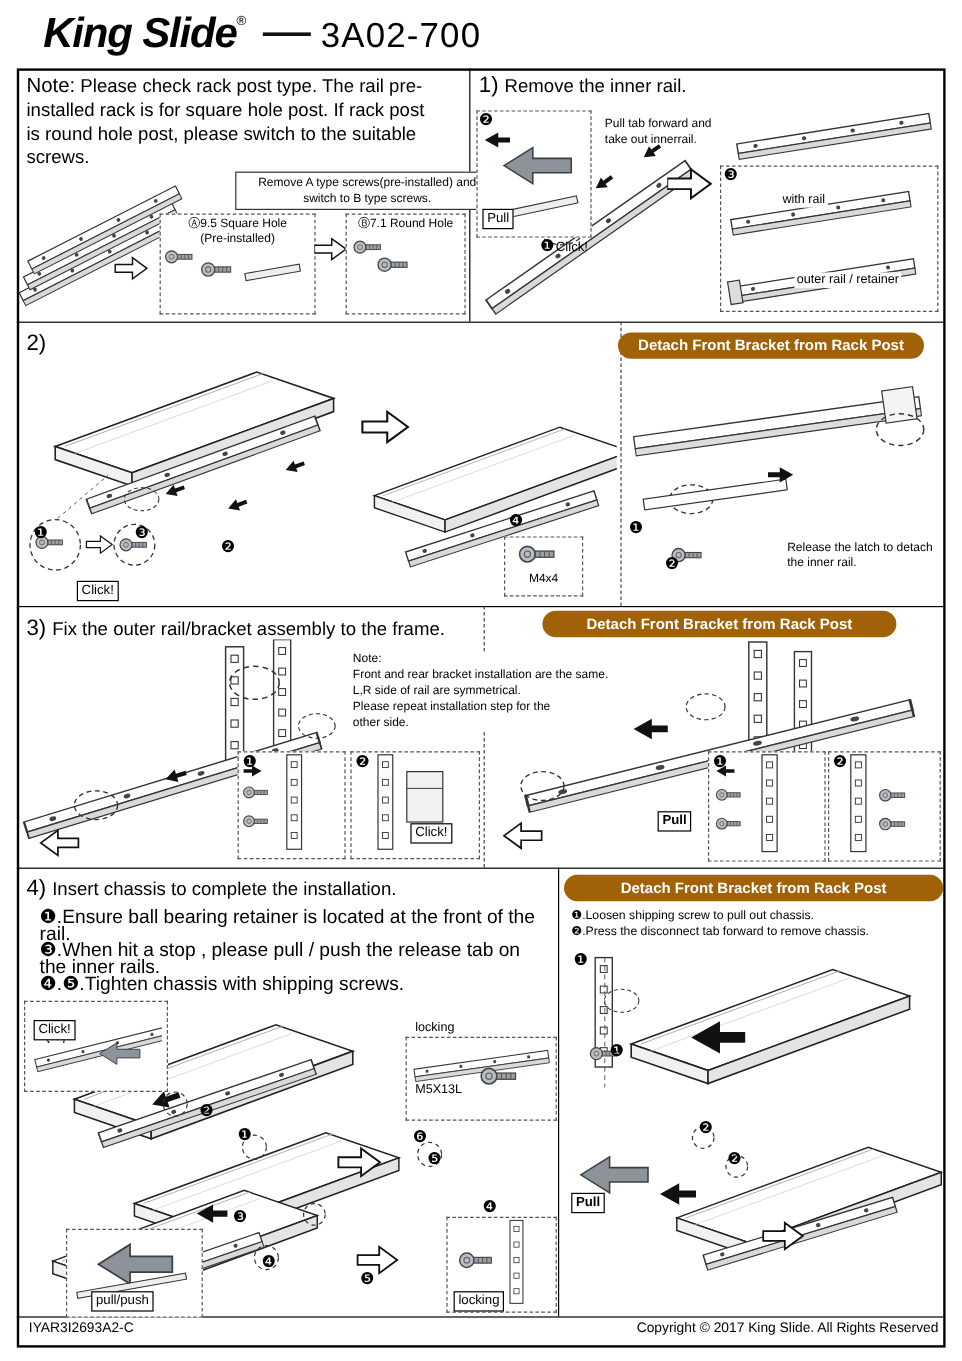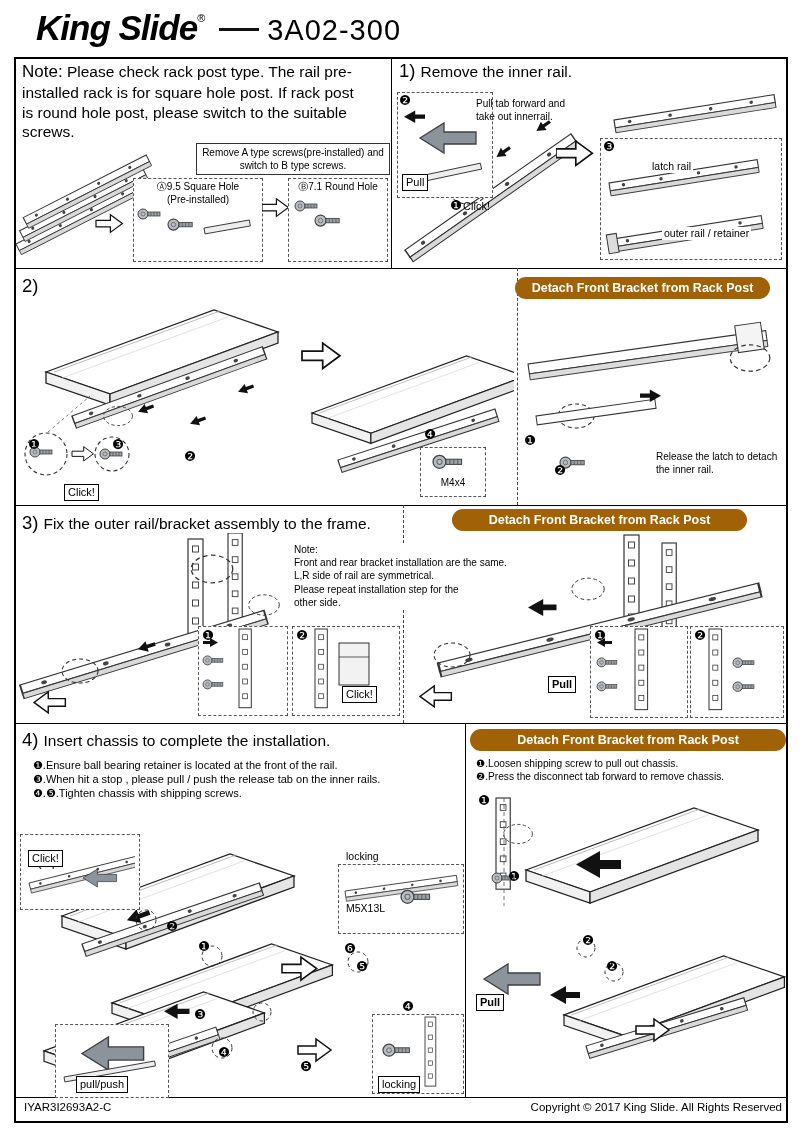--- a/index.html
+++ b/index.html
@@ -18,21 +18,21 @@
   .step-title{font-size:15.5px}
   .note-p{font-size:15.5px;line-height:1.28}
   .note-label{font-size:17px}
   .small{font-size:10.5px;line-height:1.25}
   .tiny{font-size:10px;line-height:1.3}
   .lbl{border:1.3px solid #000;padding:0 3px;font-size:11px;background:#fff;
        display:inline-block;line-height:1.35;white-space:nowrap;z-index:6}
   .lbl.bold{font-weight:bold}
   .mk{font-family:"DejaVu Sans",sans-serif;font-size:13.5px;line-height:1;z-index:7}
   .boxtitle{font-size:10px;text-align:center;line-height:1.25}
-  .bullets{font-size:11px;line-height:14px}
+  .bullets{font-size:16px;line-height:14px}
   .bullets2{font-size:10.2px;line-height:13px}
   .brand{font-style:italic;font-weight:bold;font-size:35px;letter-spacing:-1px}
   .reg{font-size:11px;vertical-align:18px}
   .model{font-size:29px;letter-spacing:1px}
   .logo-dash{display:inline-block;width:40px;height:3px;background:#111;vertical-align:9px;margin:0 8px 0 14px}
   .foot{font-size:11.5px}
   .note3{background:#fff;z-index:4;font-size:10px;line-height:1.32;white-space:nowrap}
   svg{display:block}
 </style>
 </head>
@@ -74,21 +74,21 @@
       <line x1="13" y1="4" x2="13" y2="8" stroke="#555" stroke-width="0.7"></line>
       <line x1="16" y1="4" x2="16" y2="8" stroke="#555" stroke-width="0.7"></line>
       <line x1="19" y1="4" x2="19" y2="8" stroke="#555" stroke-width="0.7"></line>
     </g>
     <polygon id="tabL" points="0,15 24,0 24,9 56,9 56,21 24,21 24,30" fill="#8d939b" stroke="#3c4043" stroke-width="1.3"></polygon>
     <ellipse id="dashEll" cx="0" cy="0" rx="18" ry="12" fill="none" stroke="#333" stroke-width="1.1" stroke-dasharray="4 3"></ellipse>
   </defs>
 </svg>
 
 <div class="abs" style="left:36px;top:8px">
-  <span class="brand">King Slide</span><span class="reg">®</span><span class="logo-dash"></span><span class="model">3A02-300</span>
+  <span class="brand">King Slide</span><span class="reg">®</span><span class="logo-dash"></span><span class="model">3A02-700</span>
 </div>
 
 <div id="frame" class="abs"></div>
 <div class="abs hdiv" style="left:14px;top:268px;width:772px"></div>
 <div class="abs hdiv" style="left:14px;top:505px;width:772px"></div>
 <div class="abs hdiv" style="left:14px;top:723px;width:772px"></div>
 <div class="abs hdiv" style="left:14px;top:1097px;width:772px"></div>
 <div class="abs vdiv-solid" style="left:391px;top:57px;height:211px"></div>
 <div class="abs vdiv-dash" style="left:517px;top:268px;height:237px"></div>
 <div class="abs vdiv-dash" style="left:403px;top:505px;height:218px"></div>
@@ -101,21 +101,21 @@
 
 <svg class="abs" style="left:14px;top:142px" width="190" height="122">
   <g transform="translate(2,102) rotate(-27) scale(0.92)">
     <use href="#railiso"></use>
     <use href="#railiso" transform="translate(10,-11)"></use>
     <use href="#railiso" transform="translate(20,-22)"></use>
   </g>
   <use href="#holArrowR" transform="translate(82,72) scale(0.8)"></use>
 </svg>
 
-<div class="abs tiny" style="left:196px;top:143px;width:190px;border:1px solid #333;text-align:center;padding:2px 1px;background:#fff">Remove A type screws(pre-installed) and switch to B type screws.</div>
+<div class="abs tiny" style="left:196px;top:143px;width:190px;border:1px solid #333;text-align:center;padding:2px 14px;background:#fff">Remove A type screws(pre-installed) and switch to B type screws.</div>
 
 <div class="abs dashedbox" style="left:133px;top:178px;width:128px;height:82px">
   <div class="boxtitle" style="margin-top:2px">Ⓐ9.5 Square Hole</div>
   <div class="boxtitle">(Pre-installed)</div>
   <svg width="122" height="44">
     <use href="#screw" transform="translate(4,2)"></use>
     <use href="#screw" transform="translate(34,12) scale(1.1)"></use>
     <g transform="translate(70,22) rotate(-10)">
         <rect width="46" height="6" fill="#eee" stroke="#333" stroke-width="0.9"></rect>
       </g>
@@ -153,21 +153,21 @@
     <use href="#blkArrowL" transform="translate(6,16) scale(0.7)"></use>
     <use href="#tabL" transform="translate(22,30)"></use>
     <g transform="translate(8,86) rotate(-12)">
         <rect width="76" height="6" fill="#eee" stroke="#333" stroke-width="0.9"></rect>
       </g>
   </svg>
 </div>
 <span class="mk abs" style="left:399px;top:94px">❷</span>
 <span class="lbl abs" style="left:402px;top:174px">Pull</span>
 
-<div class="abs tiny" style="left:476px;top:97px;width:106px">Pull tab forward and take out innerrail.</div>
+<div class="abs tiny" style="left:504px;top:97px;width:106px">Pull tab forward and take out innerrail.</div>
 
 <div class="abs" style="left:450px;top:199px;display:flex;align-items:center;gap:1px">
   <span class="mk">❶</span>
   <span style="font-size:11px">Click!</span>
 </div>
 
 <svg class="abs" style="left:556px;top:140px" width="40" height="28">
   <use href="#holArrowR" transform="scale(1.1)"></use>
 </svg>
 
@@ -182,21 +182,21 @@
     <g transform="translate(8,44) rotate(-9)">
         <use href="#railiso"></use>
       </g>
     <g transform="translate(12,100) rotate(-9)">
       <use href="#railiso"></use>
       <rect x="-6" y="-5" width="10" height="19" fill="#ddd" stroke="#333" stroke-width="1"></rect>
     </g>
   </svg>
 </div>
 <span class="mk abs" style="left:603px;top:140px">❸</span>
-<span class="abs small" style="left:650px;top:160px;background:#fff;padding:0 2px">latch rail</span>
+<span class="abs small" style="left:650px;top:160px;background:#fff;padding:0 2px">with rail</span>
 <span class="abs small" style="left:662px;top:227px;background:#fff;padding:0 2px">outer rail / retainer</span>
 
 <div class="abs step-head" style="left:22px;top:275px">
   <span class="step-num">2)</span>
 </div>
 <div class="abs pill" style="left:515px;top:277px;width:255px">Detach Front Bracket from Rack Post</div>
 
 <svg class="abs" style="left:16px;top:298px" width="498" height="205">
   <use href="#slab" transform="translate(30,12)"></use>
   <g transform="translate(56,118) rotate(-20)">

